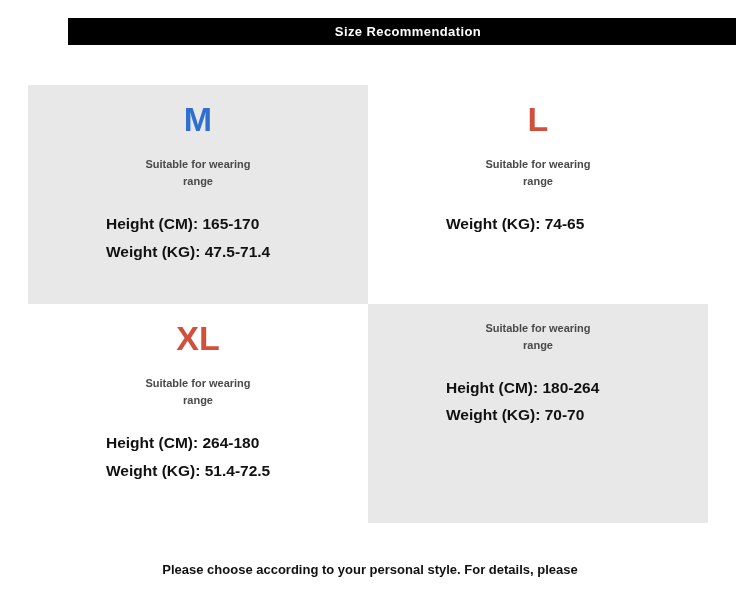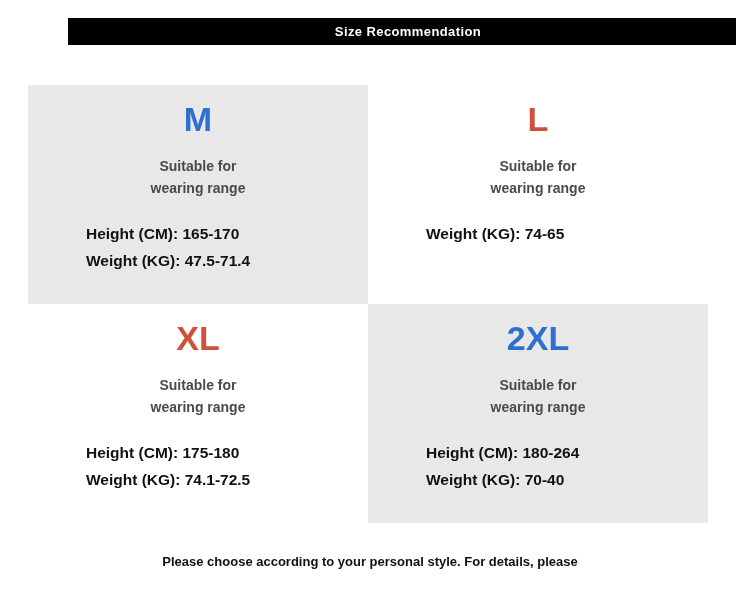--- a/index.html
+++ b/index.html
@@ -60,53 +60,54 @@
     font-size: 34px;
     font-weight: bold;
     line-height: 1.1;
     margin-bottom: 18px;
     font-family: "Liberation Sans", sans-serif;
   }
   .size-label.blue { color: #2f6fd0; }
   .size-label.red  { color: #d0503c; }
 
   .suitable {
-    font-size: 14px;
+    font-size: 11px;
     color: #4a4a4a;
     font-weight: bold;
     text-align: center;
     line-height: 1.55;
     width: 130px;
     margin-bottom: 20px;
   }
   .measure {
     font-size: 15.5px;
     font-weight: bold;
     color: #111111;
     line-height: 1.75;
     text-align: left;
   }
   .measure-block {
     width: 100%;
-    padding-left: 58px;
+    padding-left: 78px;
     box-sizing: border-box;
   }
   .footer {
     position: absolute;
     left: 110px;
     top: 552px;
     width: 520px;
     text-align: center;
     font-size: 13px;
     font-weight: bold;
     color: #111111;
     line-height: 1.5;
   }
   .footer-line {
     display: block;
+    margin-top: 8px;
   }
 </style>
 </head>
 <body>
 
 <div class="page">
 
   <div class="header-bar">Size Recommendation</div>
 
   <div class="grid">
@@ -125,31 +126,30 @@
       <div class="suitable">Suitable for wearing range</div>
       <div class="measure-block">
         <div class="measure">Weight (KG): 74-65</div>
       </div>
     </div>
 
     <div class="cell plain">
       <div class="size-label red">XL</div>
       <div class="suitable">Suitable for wearing range</div>
       <div class="measure-block">
-        <div class="measure">Height (CM): 175-180</div>
-        <div class="measure">Weight (KG): 74.1-72.5</div>
+        <div class="measure">Height (CM): 264-180</div>
+        <div class="measure">Weight (KG): 51.4-72.5</div>
       </div>
     </div>
 
     <div class="cell shade">
-      <div class="size-label blue">2XL</div>
       <div class="suitable">Suitable for wearing range</div>
       <div class="measure-block">
         <div class="measure">Height (CM): 180-264</div>
-        <div class="measure">Weight (KG): 70-40</div>
+        <div class="measure">Weight (KG): 70-70</div>
       </div>
     </div>
 
   </div>
 
   <div class="footer">
     <span class="footer-line">Please choose according to your personal style. For details, please</span>
   </div>
 
 </div>

